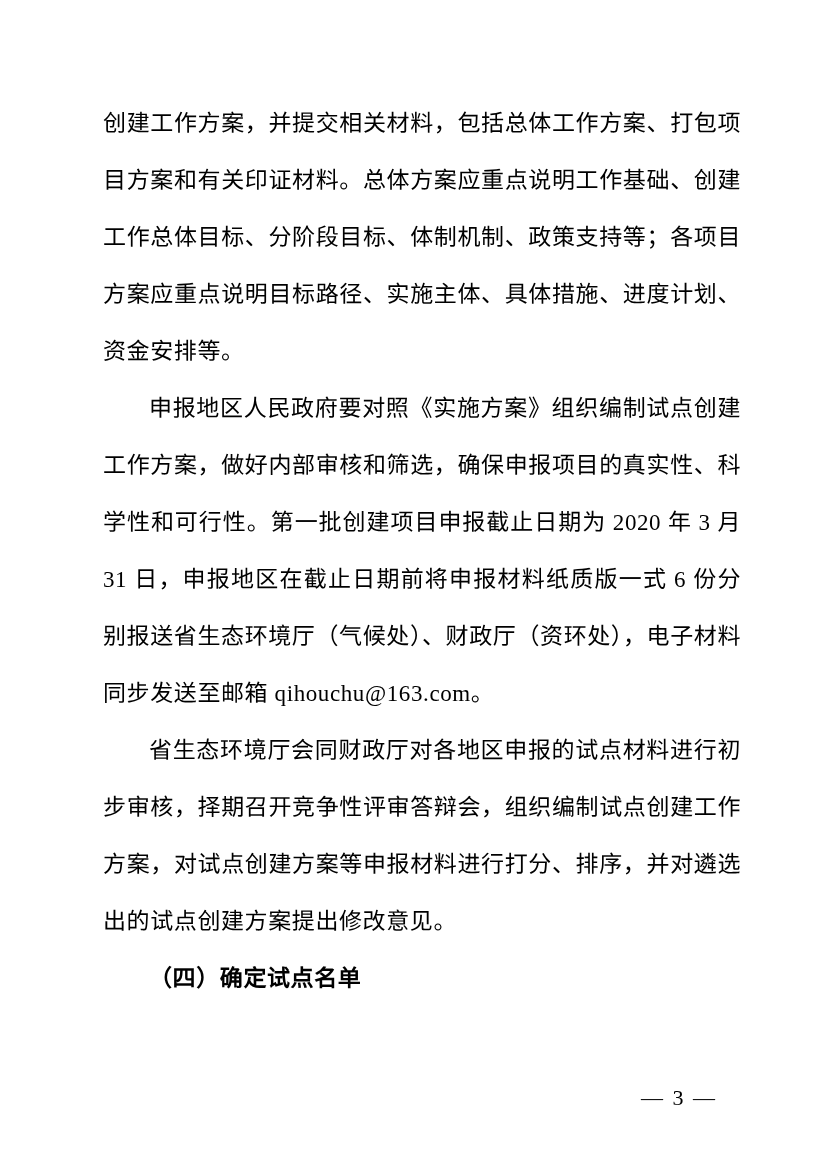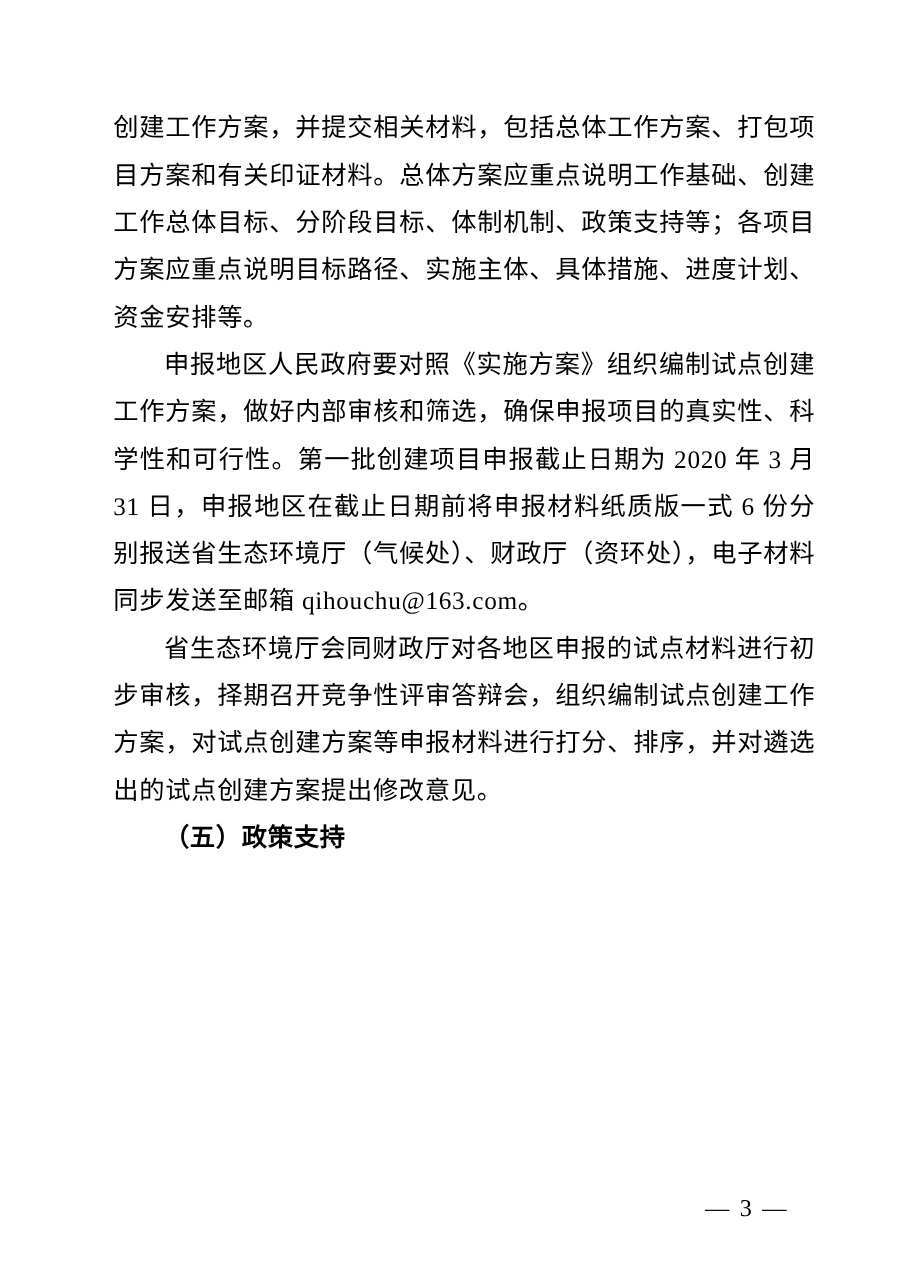--- a/index.html
+++ b/index.html
@@ -20,21 +20,21 @@
   .content {
     position: absolute;
     left: 103px;
     top: 95px;
     width: 638px;
   }
   .para, .heading {
     margin: 0;
     padding: 0;
     font-size: 23px;
-    line-height: 43px;
+    line-height: 57px;
     letter-spacing: 0.6px;
     text-align: justify;
     text-justify: inter-ideograph;
     word-break: break-all;
   }
   .indent {
     text-indent: 2em;
   }
   .heading {
     font-weight: bold;
@@ -51,17 +51,17 @@
   }
 </style>
 </head>
 <body>
 
 <div class="page">
   <div class="content">
     <p class="para">创建工作方案，并提交相关材料，包括总体工作方案、打包项目方案和有关印证材料。总体方案应重点说明工作基础、创建工作总体目标、分阶段目标、体制机制、政策支持等；各项目方案应重点说明目标路径、实施主体、具体措施、进度计划、资金安排等。</p>
     <p class="para indent">申报地区人民政府要对照《实施方案》组织编制试点创建工作方案，做好内部审核和筛选，确保申报项目的真实性、科学性和可行性。第一批创建项目申报截止日期为 2020 年 3 月 31 日，申报地区在截止日期前将申报材料纸质版一式 6 份分别报送省生态环境厅（气候处）、财政厅（资环处），电子材料同步发送至邮箱 qihouchu@163.com。</p>
     <p class="para indent">省生态环境厅会同财政厅对各地区申报的试点材料进行初步审核，择期召开竞争性评审答辩会，组织编制试点创建工作方案，对试点创建方案等申报材料进行打分、排序，并对遴选出的试点创建方案提出修改意见。</p>
-    <p class="heading indent">（五）政策支持</p>
+    <p class="heading indent">（四）确定试点名单</p>
   </div>
 
   <div class="footer">— 3 —</div>
 </div>
 
 </body></html>

